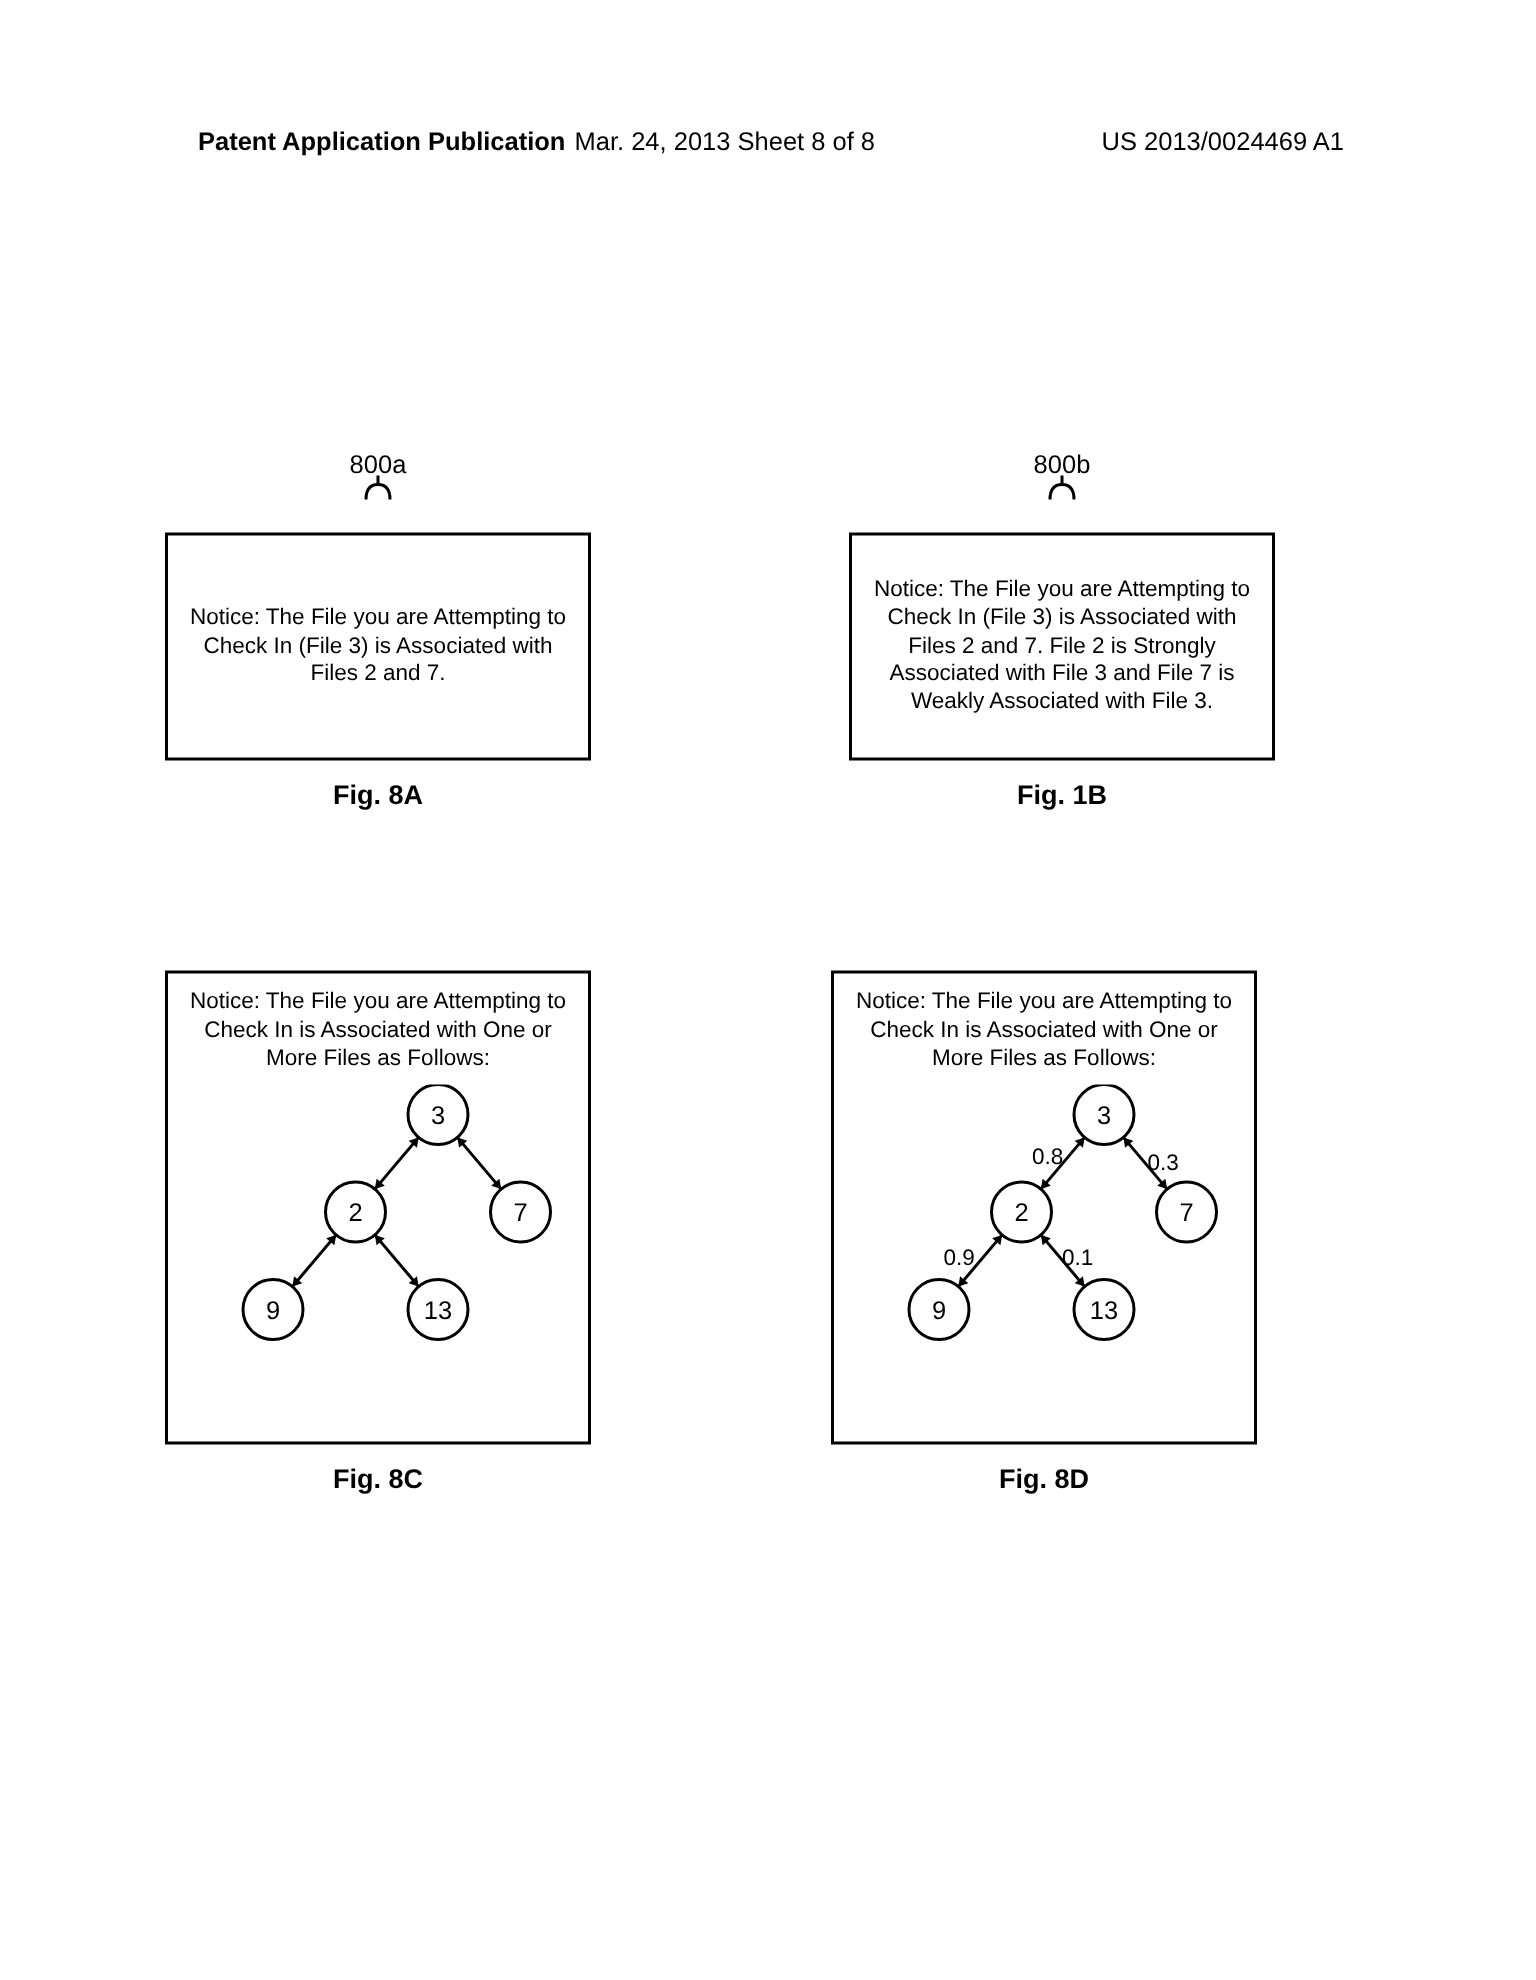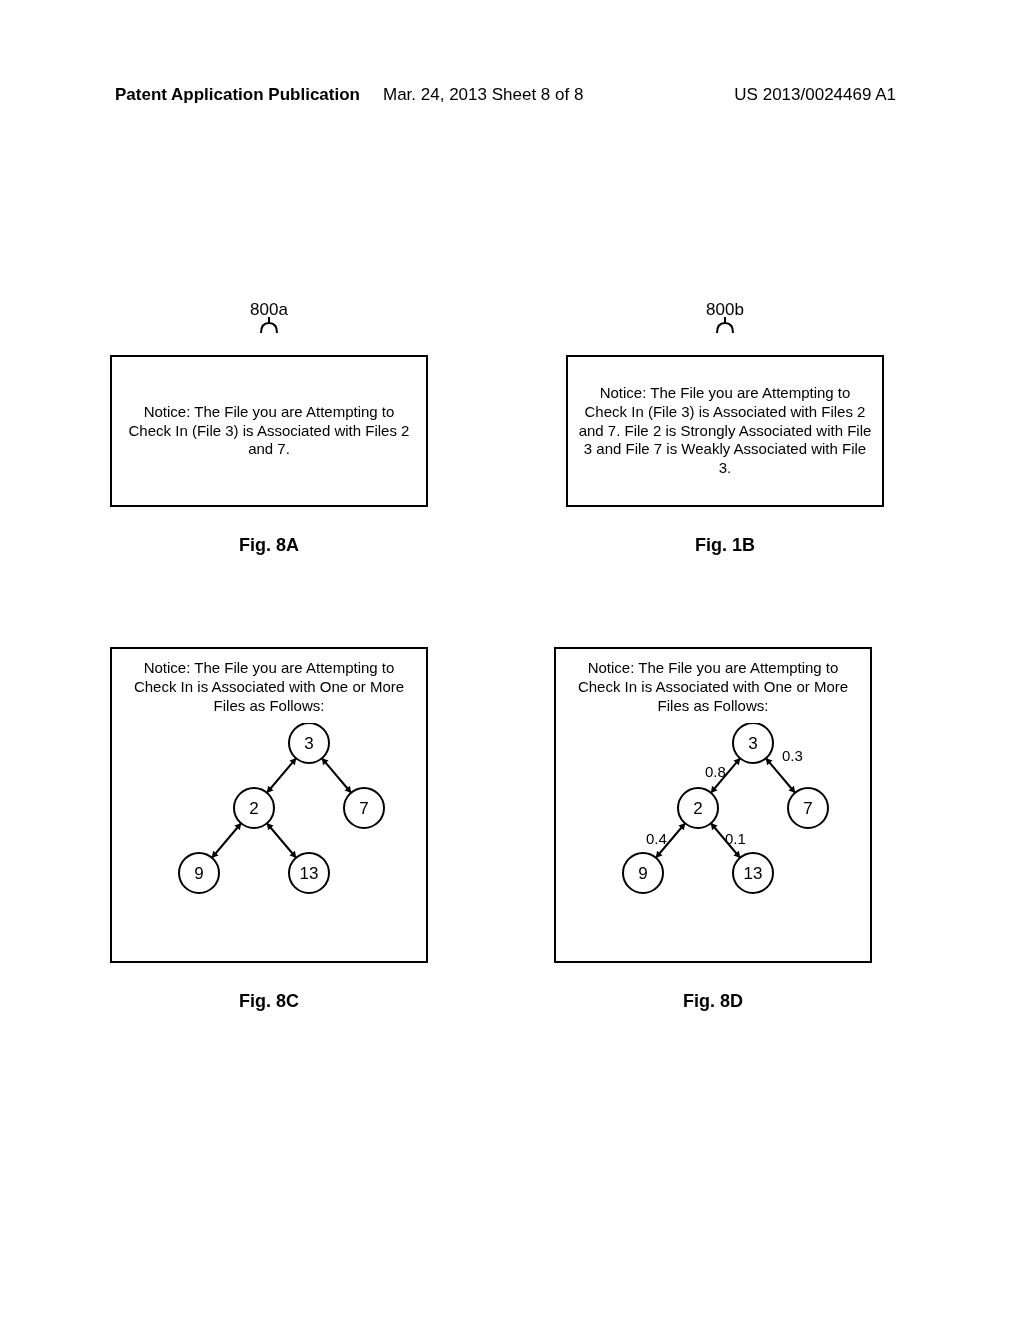--- a/index.html
+++ b/index.html
@@ -19,34 +19,34 @@
   }
   .hdr {
     position: absolute;
     top: 85px;
     left: 0;
     width: 100%;
     font-size: 17px;
   }
   .hdr-left {
     position: absolute;
-    left: 115px;
+    left: 132px;
     font-weight: bold;
   }
   .hdr-mid {
     position: absolute;
     left: 383px;
   }
   .hdr-right {
     position: absolute;
     right: 128px;
   }
   .figblock {
     position: absolute;
-    width: 318px;
+    width: 284px;
   }
   .ref-line {
     text-align: center;
     font-size: 17px;
     position: relative;
     height: 34px;
   }
   .tick {
     position:absolute;
     left:50%;
@@ -66,21 +66,21 @@
     display:flex;
     flex-direction:column;
     align-items:center;
     justify-content:center;
     margin-top:21px;
   }
   .caption {
     text-align: center;
     font-size: 18px;
     font-weight: bold;
-    margin-top: 28px;
+    margin-top: 13px;
   }
   
   #blk-a { left: 110px; top: 300px; }
   #blk-b { left: 554px; top: 300px; padding-left: 12px; }
   #blk-c { left: 110px; top: 626px; }
   #blk-d { left: 554px; top: 626px; }
   #blk-a .notice-box, #blk-b .notice-box { height:124px; }
   #blk-c .notice-box, #blk-d .notice-box { height:290px; justify-content:flex-start; padding-top:10px; }
   .treewrap {
     position:relative;
@@ -179,18 +179,18 @@
             <circle cx="170" cy="20" r="20" fill="#fff" stroke="#000" stroke-width="2"></circle>
             <text x="170" y="26" text-anchor="middle" font-size="17" font-family="Arial, Helvetica, sans-serif">3</text>
             <circle cx="115" cy="85" r="20" fill="#fff" stroke="#000" stroke-width="2"></circle>
             <text x="115" y="91" text-anchor="middle" font-size="17" font-family="Arial, Helvetica, sans-serif">2</text>
             <circle cx="225" cy="85" r="20" fill="#fff" stroke="#000" stroke-width="2"></circle>
             <text x="225" y="91" text-anchor="middle" font-size="17" font-family="Arial, Helvetica, sans-serif">7</text>
             <circle cx="60" cy="150" r="20" fill="#fff" stroke="#000" stroke-width="2"></circle>
             <text x="60" y="156" text-anchor="middle" font-size="17" font-family="Arial, Helvetica, sans-serif">9</text>
             <circle cx="170" cy="150" r="20" fill="#fff" stroke="#000" stroke-width="2"></circle>
             <text x="170" y="156" text-anchor="middle" font-size="17" font-family="Arial, Helvetica, sans-serif">13</text>
-          </svg><div class="edge-lbl" style="left: 122px; top: 40px;">0.8</div><div class="edge-lbl" style="left: 199px; top: 24px;">0.3</div><div class="edge-lbl" style="left: 63px; top: 107px;">0.4</div><div class="edge-lbl" style="left: 142px; top: 107px;">0.1</div></div>
+          </svg><div class="edge-lbl" style="left: 122px; top: 40px;">0.8</div><div class="edge-lbl" style="left: 199px; top: 44px;">0.3</div><div class="edge-lbl" style="left: 63px; top: 107px;">0.9</div><div class="edge-lbl" style="left: 142px; top: 107px;">0.1</div></div>
     </div>
     <div class="caption">Fig. 8D</div>
   </div>
 
 </div>
 
 </body></html>

